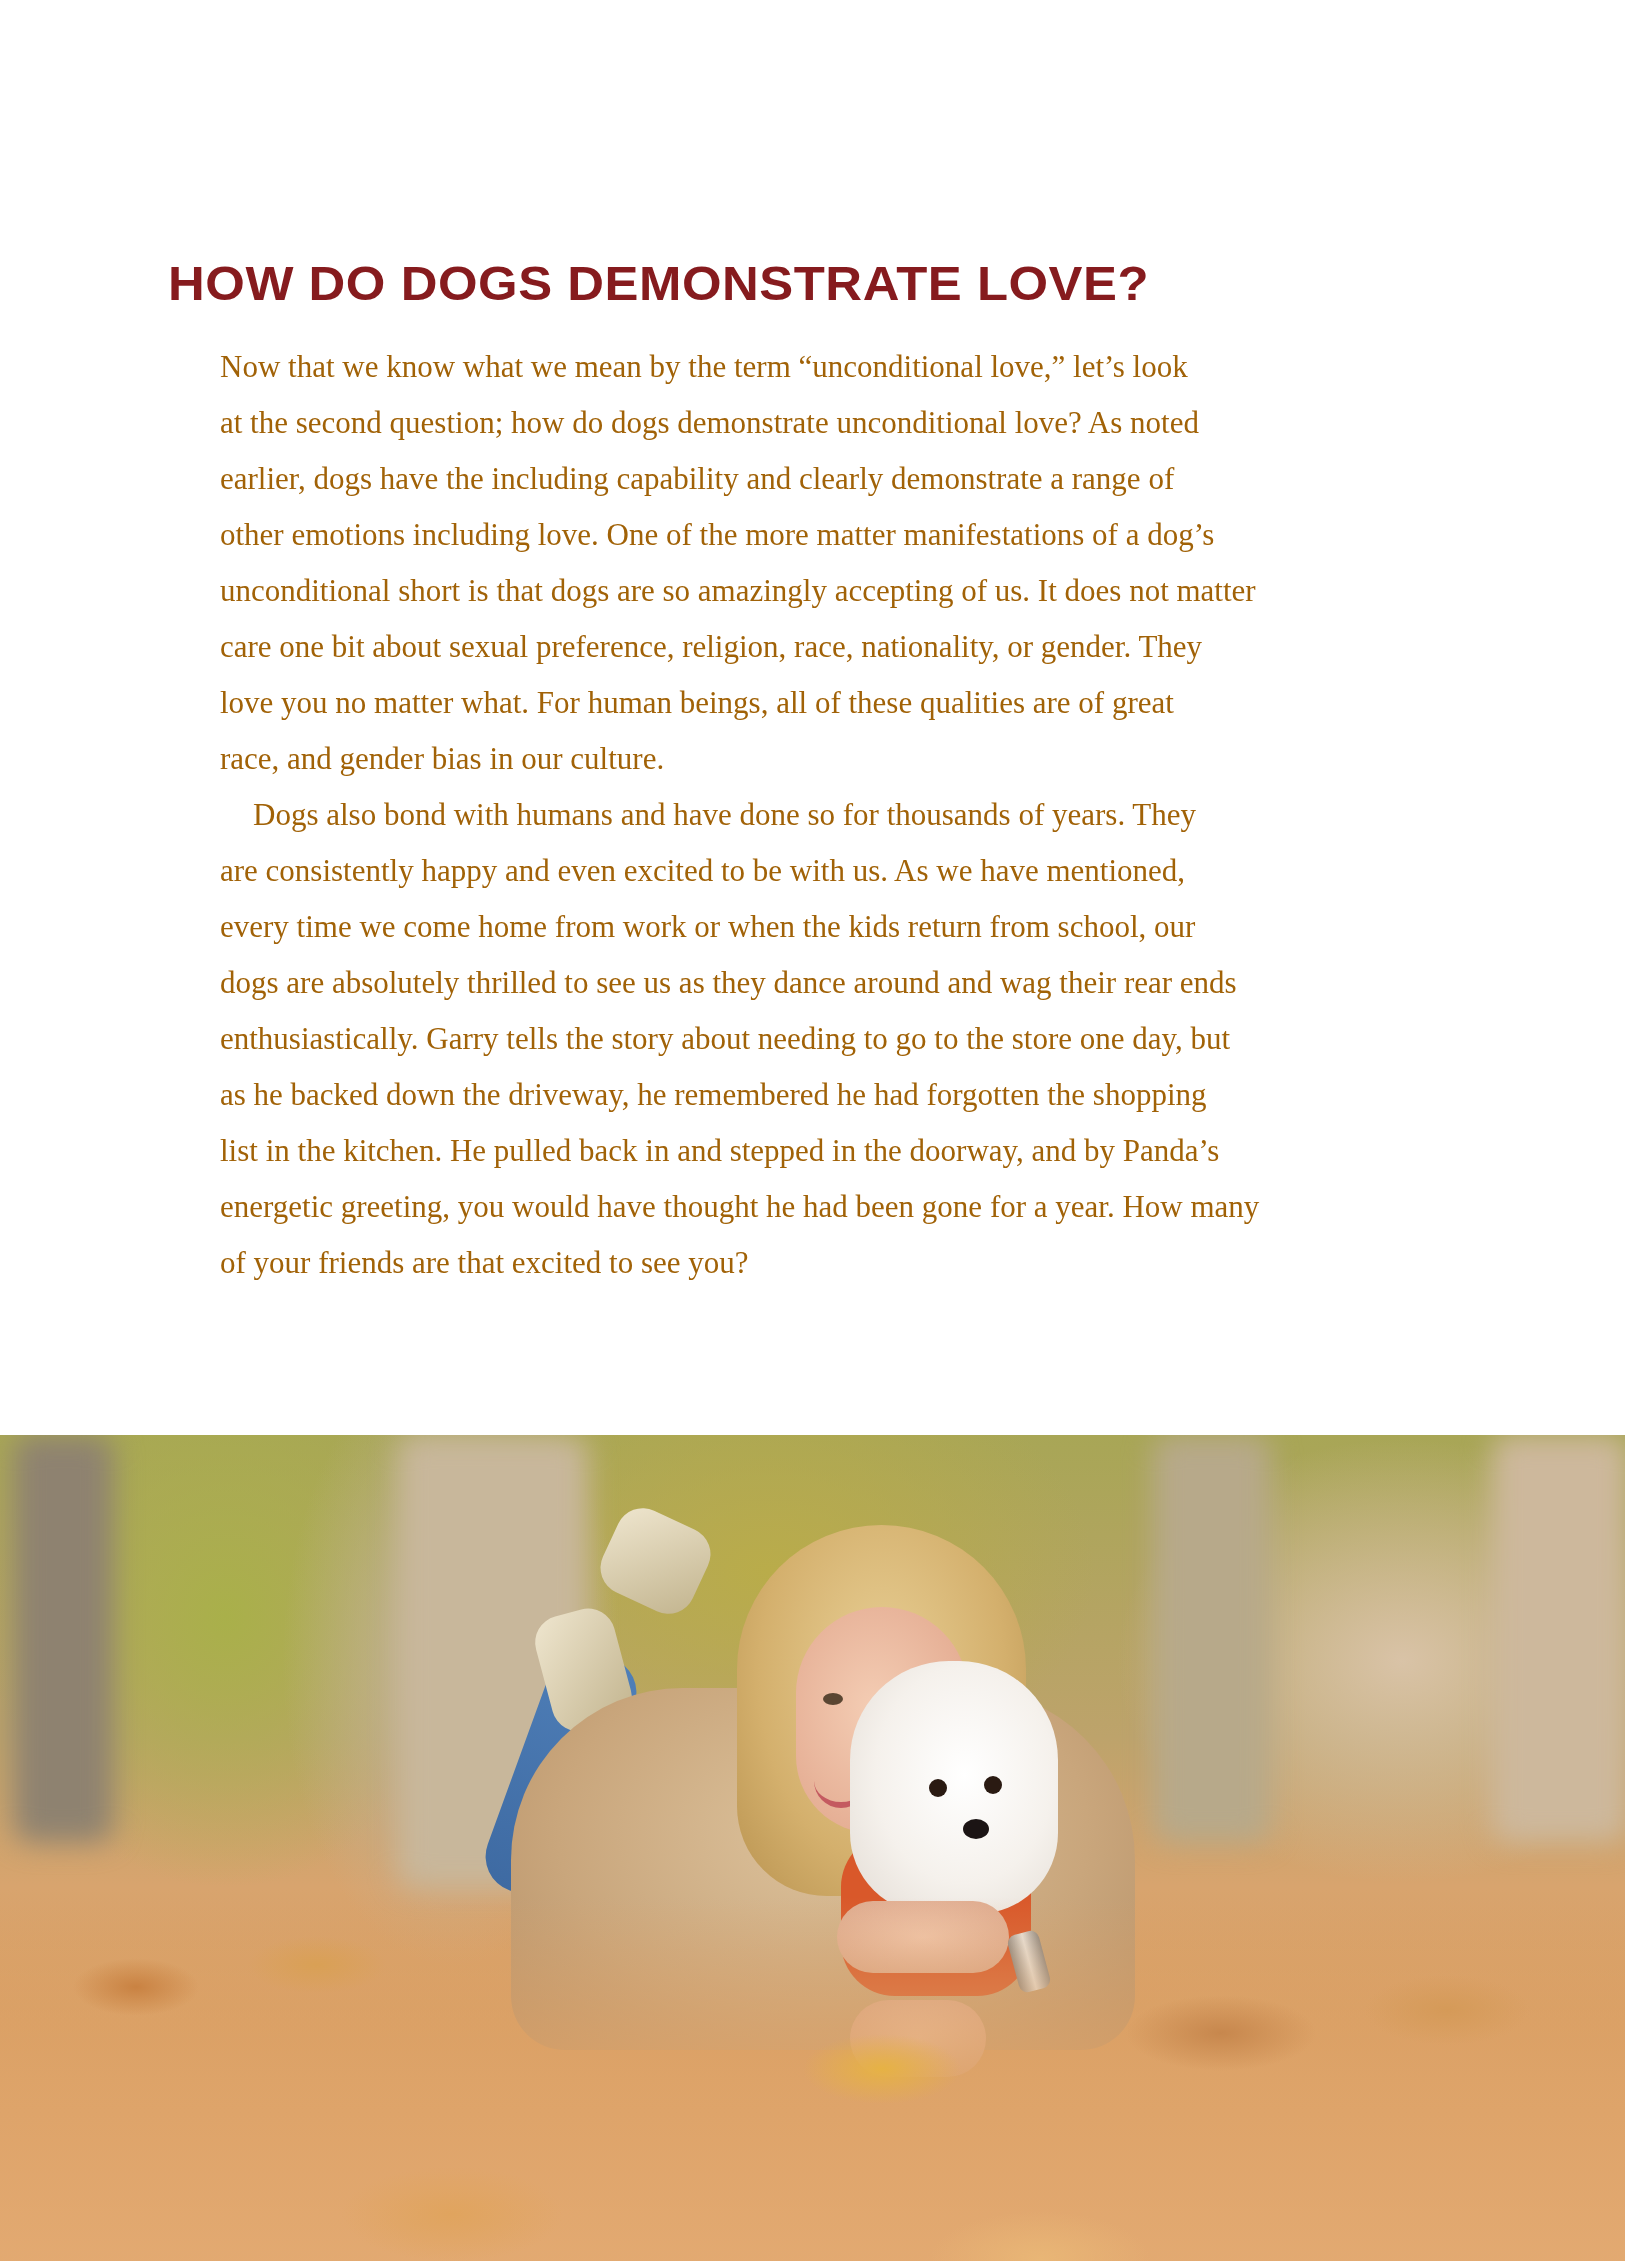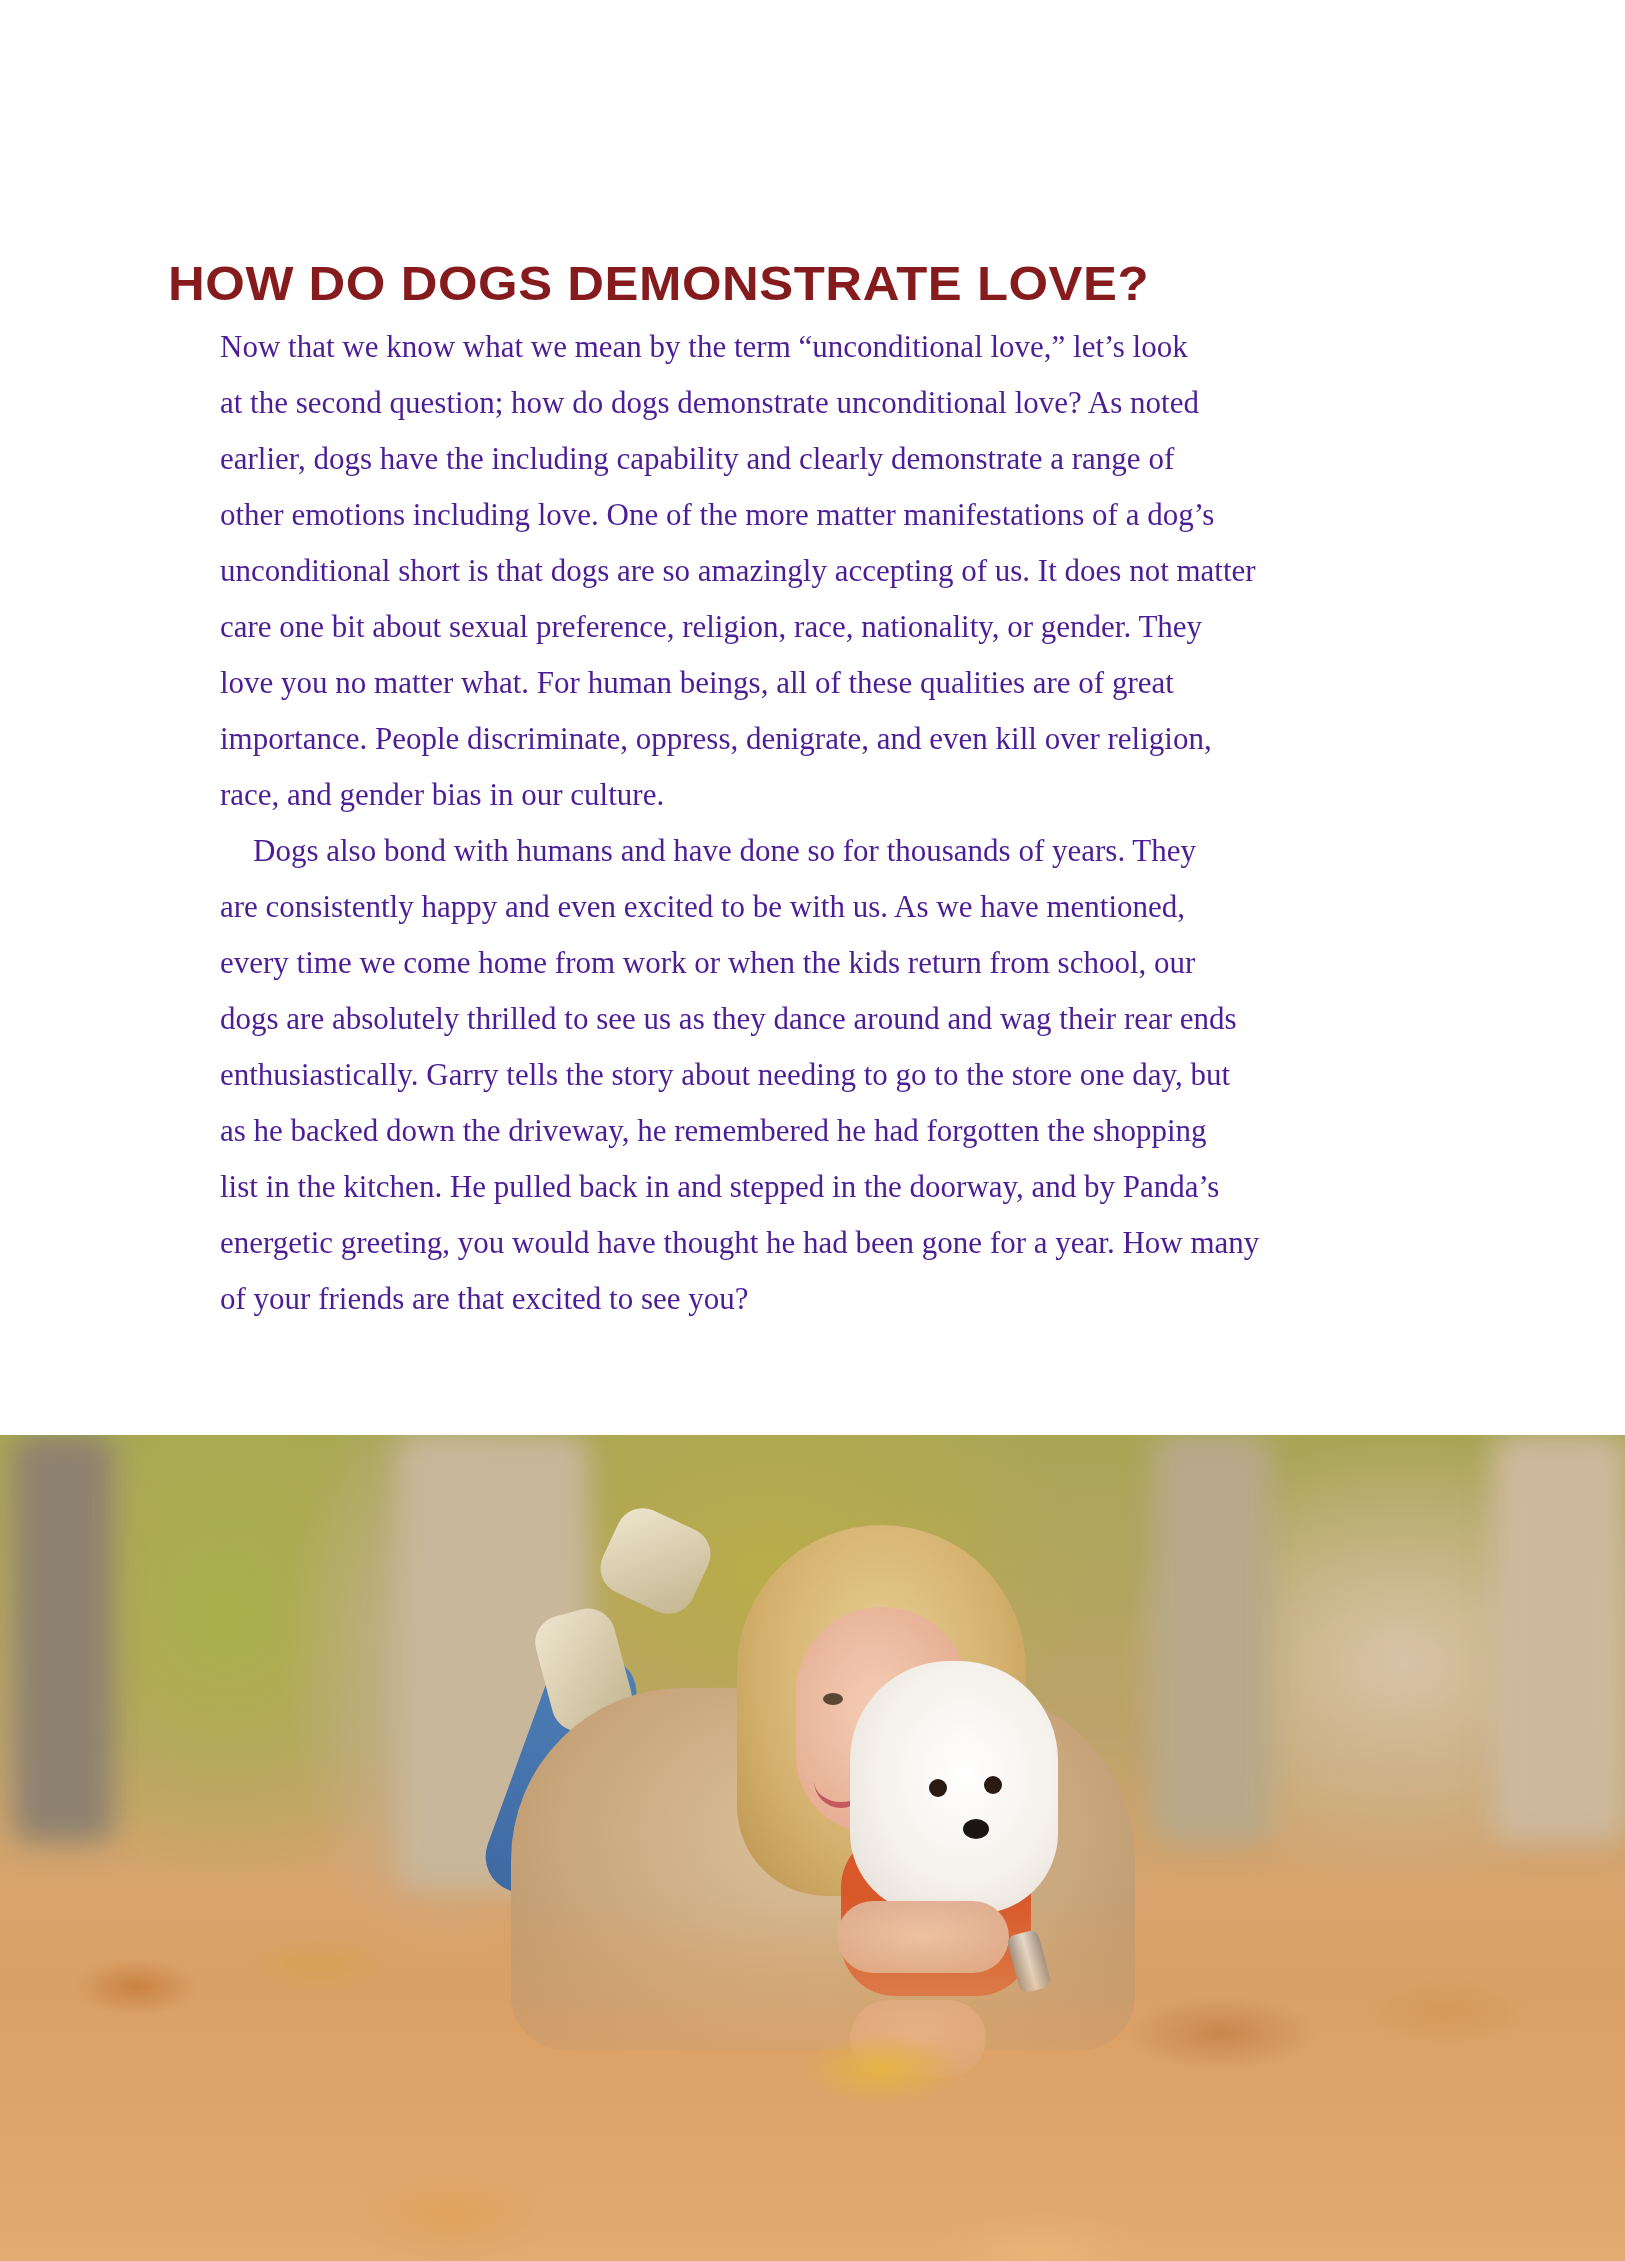--- a/index.html
+++ b/index.html
@@ -6,23 +6,23 @@
   body { width: 1626px; height: 2440px; position: relative; overflow: hidden; }
   .page { position: absolute; left: 0; top: 0; width: 1626px; height: 2440px; background: #fff; }
   .heading {
     position: absolute; left: 168px; top: 257px;
     font-family: "Liberation Sans", sans-serif; font-weight: bold;
     font-size: 48px; line-height: 54px; letter-spacing: 0.5px;
     color: #861b1e; white-space: nowrap; margin: 0;
     transform: scaleX(1.06); transform-origin: left center;
   }
   .body-text {
-    position: absolute; left: 220px; top: 319px; width: 1221px;
+    position: absolute; left: 220px; top: 339px; width: 1221px;
     font-family: "Liberation Serif", "DejaVu Serif", serif;
-    font-size: 31px; line-height: 56px; color: #4c1d95;
+    font-size: 31px; line-height: 56px; color: #a16207;
   }
   .line { display: block; white-space: nowrap; }
   .indent { padding-left: 33px; }
   .photo {
     position: absolute; left: 0; top: 1435px; width: 1626px; height: 1005px; overflow: hidden;
     background:
       radial-gradient(ellipse 136px 118px at 914px 235px, #d8c2a8 0%, rgba(216,194,168,0) 70%),
       radial-gradient(ellipse 407px 317px at 1402px 226px, #d9c3a7 0%, rgba(217,195,167,0) 70%),
       radial-gradient(ellipse 226px 407px at 452px 226px, #c4b49c 0%, rgba(196,180,156,0) 75%),
       radial-gradient(ellipse 317px 362px at 226px 181px, #a9b04a 0%, rgba(169,176,74,0) 75%),
@@ -87,21 +87,20 @@
 
   <div class="body-text">
     <div>
       <span class="line">Now that we know what we mean by the term “unconditional love,” let’s look</span>
       <span class="line">at the second question; how do dogs demonstrate unconditional love? As noted</span>
       <span class="line">earlier, dogs have the including capability and clearly demonstrate a range of</span>
       <span class="line">other emotions including love. One of the more matter manifestations of a dog’s</span>
       <span class="line">unconditional short is that dogs are so amazingly accepting of us. It does not matter</span>
       <span class="line">care one bit about sexual preference, religion, race, nationality, or gender. They</span>
       <span class="line">love you no matter what. For human beings, all of these qualities are of great</span>
-      <span class="line">importance. People discriminate, oppress, denigrate, and even kill over religion,</span>
       <span class="line">race, and gender bias in our culture.</span>
     </div>
     <div>
       <span class="line indent">Dogs also bond with humans and have done so for thousands of years. They</span>
       <span class="line">are consistently happy and even excited to be with us. As we have mentioned,</span>
       <span class="line">every time we come home from work or when the kids return from school, our</span>
       <span class="line">dogs are absolutely thrilled to see us as they dance around and wag their rear ends</span>
       <span class="line">enthusiastically. Garry tells the story about needing to go to the store one day, but</span>
       <span class="line">as he backed down the driveway, he remembered he had forgotten the shopping</span>
       <span class="line">list in the kitchen. He pulled back in and stepped in the doorway, and by Panda’s</span>

